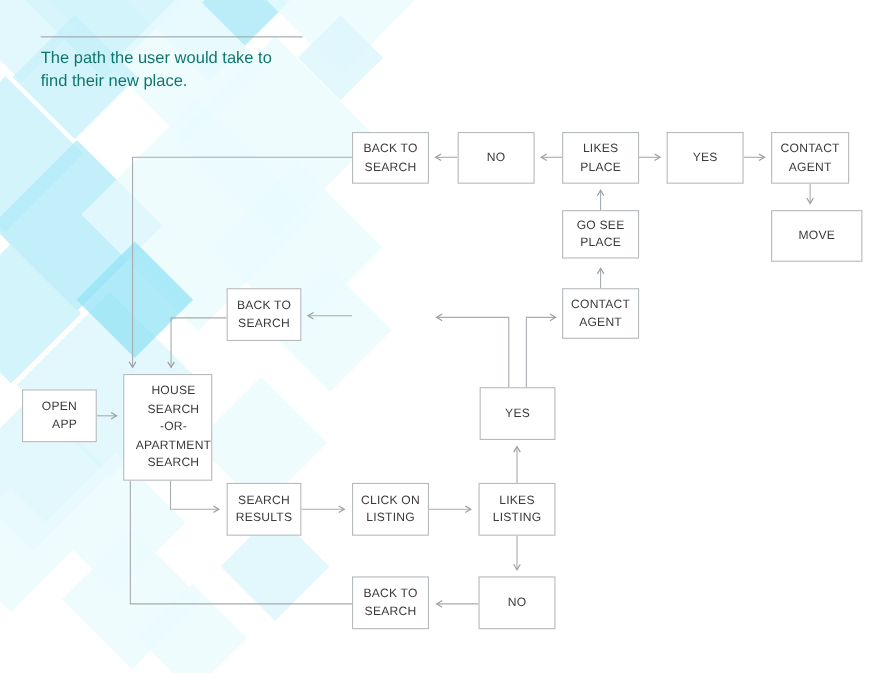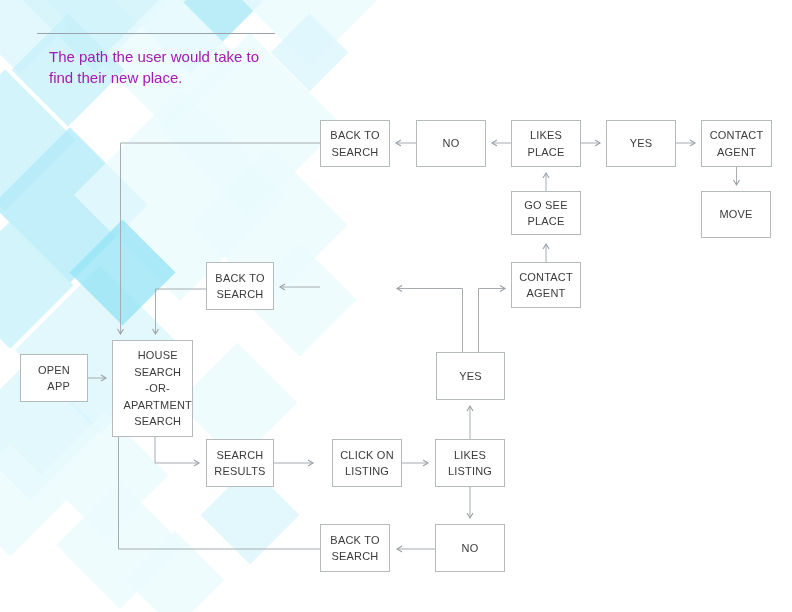--- a/index.html
+++ b/index.html
@@ -24,21 +24,21 @@
     z-index:3;
   }
   #connectors{position:absolute;left:0;top:0;z-index:2;}
   .header{position:absolute;left:37px;top:33px;z-index:3;}
   .page-title{
     font-size:20px;font-weight:bold;color:#141414;letter-spacing:.2px;
     margin:0 0 6px 0;
   }
   .title-rule{width:238px;height:1px;background:#9aa5ab;margin:0 0 8px 0;}
   .page-subtitle{
-    font-size:15px;color:#a21caf;line-height:1.4;white-space:pre-line;margin:12px;
+    font-size:15px;color:#0f766e;line-height:1.4;white-space:pre-line;margin:0;
   }
 </style>
 </head>
 <body>
 
 <div id="bg">
     <div class="diamond" style="left: 40px; top: -60px; width: 110px; height: 110px; background: rgb(198, 240, 250); opacity: 0.75;"></div>
     <div class="diamond" style="left: -15px; top: -10px; width: 70px; height: 70px; background: rgb(217, 246, 252); opacity: 0.75;"></div>
     <div class="diamond" style="left: 130px; top: -70px; width: 120px; height: 120px; background: rgb(217, 246, 252); opacity: 0.75;"></div>
     <div class="diamond" style="left: 195px; top: -25px; width: 55px; height: 55px; background: rgb(174, 234, 247); opacity: 0.75;"></div>
@@ -110,33 +110,33 @@
 SEARCH</span></div>
 
   <div class="node" style="left:320px;top:120px;width:70px;height:47px;"><span>BACK TO
 SEARCH</span></div>
   <div class="node" style="left:416px;top:120px;width:70px;height:47px;"><span>NO</span></div>
   <div class="node" style="left:511px;top:120px;width:70px;height:47px;"><span>LIKES
 PLACE</span></div>
   <div class="node" style="left:606px;top:120px;width:70px;height:47px;"><span>YES</span></div>
   <div class="node" style="left:701px;top:120px;width:71px;height:47px;"><span>CONTACT
 AGENT</span></div>
-  <div class="node" style="left:701px;top:191px;width:70px;height:47px;"><span>MOVE</span></div>
+  <div class="node" style="left:701px;top:191px;width:83px;height:47px;"><span>MOVE</span></div>
   <div class="node" style="left:511px;top:191px;width:70px;height:44px;"><span>GO SEE
 PLACE</span></div>
 
   <div class="node" style="left:206px;top:262px;width:68px;height:48px;"><span>BACK TO
 SEARCH</span></div>
   <div class="node" style="left:511px;top:262px;width:70px;height:46px;"><span>CONTACT
 AGENT</span></div>
   <div class="node" style="left:436px;top:352px;width:69px;height:48px;"><span>YES</span></div>
 
   <div class="node" style="left:206px;top:439px;width:68px;height:48px;"><span>SEARCH
 RESULTS</span></div>
-  <div class="node" style="left:320px;top:439px;width:70px;height:48px;margin-left:12px;"><span>CLICK ON
+  <div class="node" style="left:320px;top:439px;width:70px;height:48px;"><span>CLICK ON
 LISTING</span></div>
   <div class="node" style="left:435px;top:439px;width:70px;height:48px;"><span>LIKES
 LISTING</span></div>
 
   <div class="node" style="left:320px;top:524px;width:70px;height:48px;"><span>BACK TO
 SEARCH</span></div>
   <div class="node" style="left:435px;top:524px;width:70px;height:48px;"><span>NO</span></div>
 </div>
 
 </body></html>

